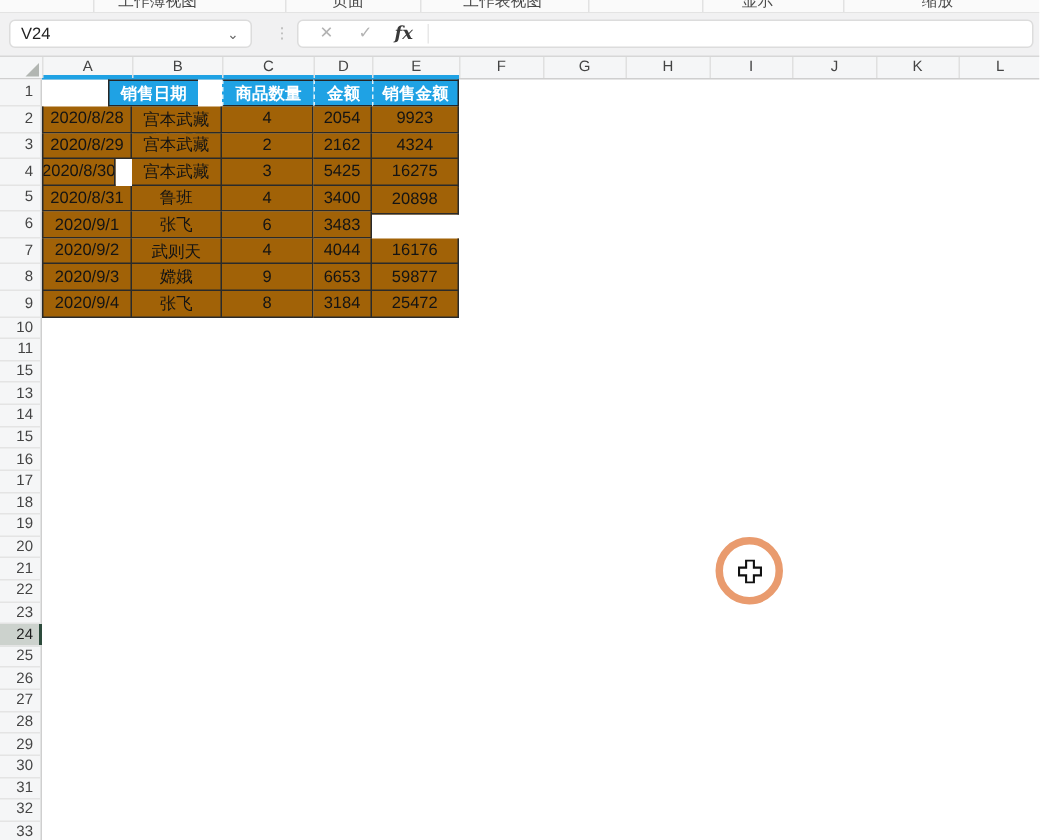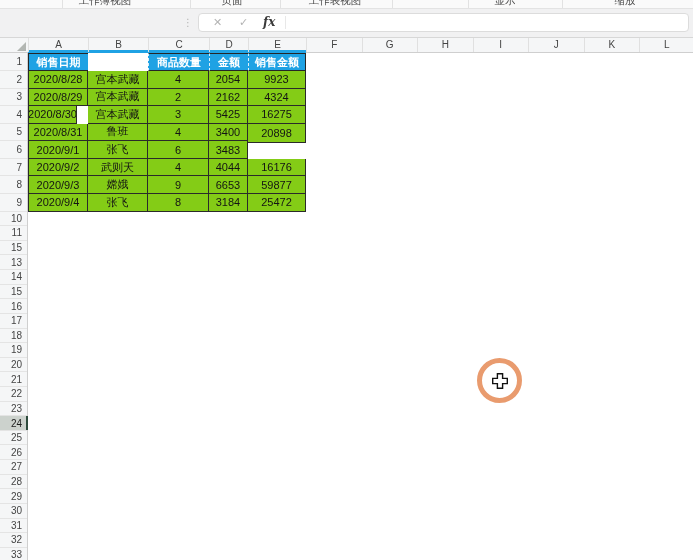--- a/index.html
+++ b/index.html
@@ -92,24 +92,24 @@
   #sales-table{position:absolute;left:28px;top:53px;width:278px;}
   .tbl-cell{
     position:absolute;display:flex;align-items:center;justify-content:center;
     font-size:11px;box-sizing:border-box;white-space:nowrap;overflow:hidden;
   }
   .tbl-header-cell{
     background:#1fa2e4;color:#ffffff;font-weight:bold;
     border-left:1px dashed rgba(255,255,255,0.85);
     border-top:1px solid #262626;border-bottom:1px solid #262626;
   }
-  .tbl-header-cell.first{border-left:1px solid #262626;}
+  .tbl-header-cell.first{border-left:1px solid #262626;margin-left:44px;}
   .tbl-header-cell.last{border-right:1px solid #262626;}
   .tbl-data-cell{
-    background:#84cc16;color:#141414;
+    background:#a16207;color:#141414;
     border-right:1px solid #2a2a2a;border-bottom:1px solid #2a2a2a;
   }
   .tbl-data-cell.first{border-left:1px solid #2a2a2a;}
   
   #click-ring{
     position:absolute;left:477px;top:358px;width:45px;height:45px;
     border:5px solid rgba(233,155,110,0.85);border-radius:50%;box-sizing:border-box;
   }
   #plus-cursor{position:absolute;left:492px;top:373px;width:16px;height:16px;}
 </style>
@@ -126,20 +126,24 @@
       <span class="ribbon-group-label" style="left: 625px;">缩放</span>
       <span class="ribbon-divider" style="left: 62px;"></span>
       <span class="ribbon-divider" style="left: 190px;"></span>
       <span class="ribbon-divider" style="left: 280px;"></span>
       <span class="ribbon-divider" style="left: 392px;"></span>
       <span class="ribbon-divider" style="left: 468px;"></span>
       <span class="ribbon-divider" style="left: 562px;"></span>
     </div>
 
   <div id="formula-row">
+    <div id="name-box">
+      <span>V24</span>
+      <span class="chevron">⌄</span>
+    </div>
     <div id="fb-dots">⋮</div>
     <div id="formula-pill">
       <span class="fb-ico" id="fb-cancel">✕</span>
       <span class="fb-ico" id="fb-enter">✓</span>
       <span class="fb-ico" id="fb-fx">fx</span>
       <span id="fb-sep"></span>
       <span id="formula-input"></span>
     </div>
   </div>
 

